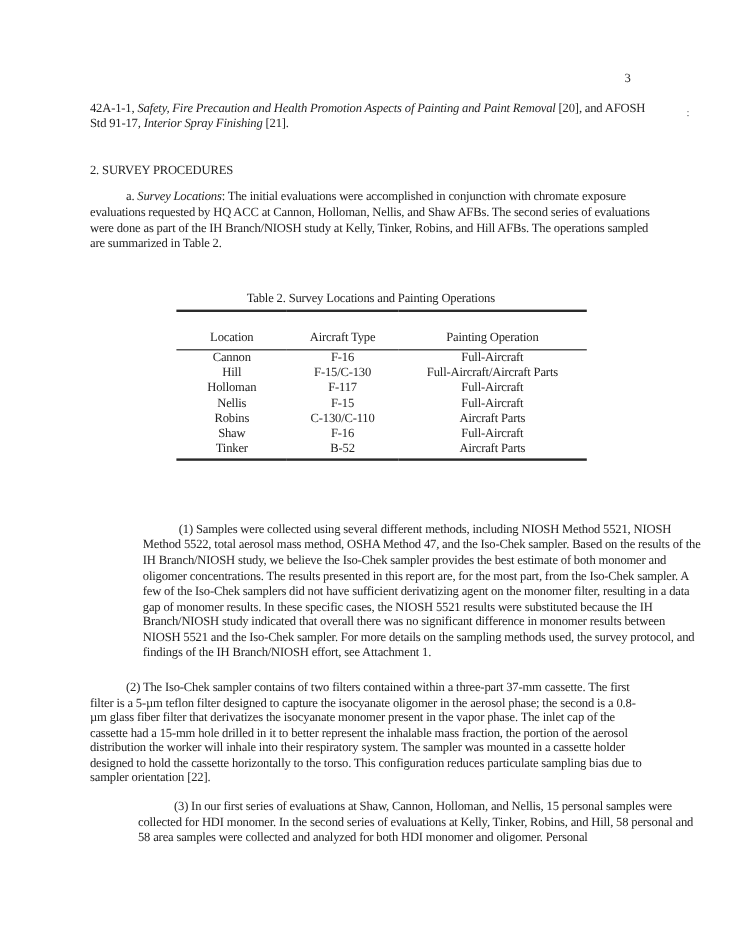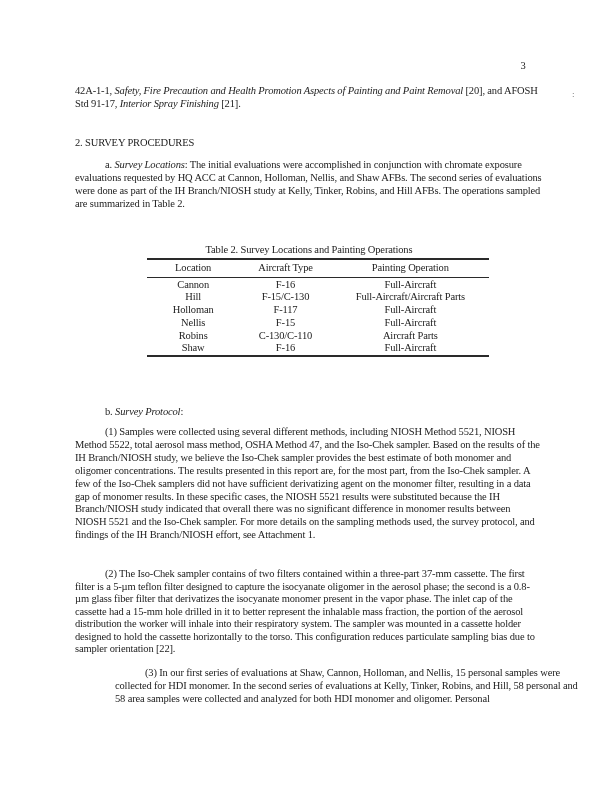--- a/index.html
+++ b/index.html
@@ -32,27 +32,27 @@
     border-top: 2px solid #2a2a2a;
     border-bottom: 2px solid #2a2a2a;
   }
   th, td {
     font-weight: normal;
     text-align: center;
     padding: 0 3px;
     line-height: 12.7px;
     letter-spacing: -0.15px;
   }
-  thead th { border-bottom: 1.5px solid #2a2a2a; padding-top: 2px; padding-bottom: 2px; }
+  thead th { border-bottom: 1.5px solid #2a2a2a; padding-top: 16px; padding-bottom: 2px; }
   tbody tr:first-child td { padding-top: 1px; }
   col.c1 { width: 27%; }
   col.c2 { width: 27%; }
   col.c3 { width: 46%; }
   .para-b { top: 406px; }
-  .p1     { top: 426px; }
+  .p1     { top: 436px; margin-left: 44px; }
   .p2     { top: 568px; line-height: 12.5px; }
   .p3     { top: 667px; margin-left: 40px; }
 </style>
 </head>
 <body>
 
 <div class="page">
 
   <div class="page-number">3</div>
   <div class="stray-mark">:</div>
@@ -103,25 +103,29 @@
           <tr>
             <td>Robins</td>
             <td>C-130/C-110</td>
             <td>Aircraft Parts</td>
           </tr>
           <tr>
             <td>Shaw</td>
             <td>F-16</td>
             <td>Full-Aircraft</td>
           </tr>
+          <tr>
+            <td>Tinker</td>
+            <td>B-52</td>
+            <td>Aircraft Parts</td>
+          </tr>
         </tbody>
     </table>
   </div>
 
-  <p class="block para-b indent"><span>b. </span><em>Survey Protocol</em><span>:</span></p>
 
   <p class="block p1 indent">(1) Samples were collected using several different methods, including NIOSH Method 5521, NIOSH Method 5522, total aerosol mass method, OSHA Method 47, and the Iso-Chek sampler. Based on the results of the IH Branch/NIOSH study, we believe the Iso-Chek sampler provides the best estimate of both monomer and oligomer concentrations. The results presented in this report are, for the most part, from the Iso-Chek sampler. A few of the Iso-Chek samplers did not have sufficient derivatizing agent on the monomer filter, resulting in a data gap of monomer results. In these specific cases, the NIOSH 5521 results were substituted because the IH Branch/NIOSH study indicated that overall there was no significant difference in monomer results between NIOSH 5521 and the Iso-Chek sampler. For more details on the sampling methods used, the survey protocol, and findings of the IH Branch/NIOSH effort, see Attachment 1.</p>
 
   <p class="block p2 indent">(2) The Iso-Chek sampler contains of two filters contained within a three-part 37-mm cassette. The first filter is a 5-µm teflon filter designed to capture the isocyanate oligomer in the aerosol phase; the second is a 0.8-µm glass fiber filter that derivatizes the isocyanate monomer present in the vapor phase. The inlet cap of the cassette had a 15-mm hole drilled in it to better represent the inhalable mass fraction, the portion of the aerosol distribution the worker will inhale into their respiratory system. The sampler was mounted in a cassette holder designed to hold the cassette horizontally to the torso. This configuration reduces particulate sampling bias due to sampler orientation [22].</p>
 
   <p class="block p3 indent">(3) In our first series of evaluations at Shaw, Cannon, Holloman, and Nellis, 15 personal samples were collected for HDI monomer. In the second series of evaluations at Kelly, Tinker, Robins, and Hill, 58 personal and 58 area samples were collected and analyzed for both HDI monomer and oligomer. Personal</p>
 
 </div>
 
 </body></html>

